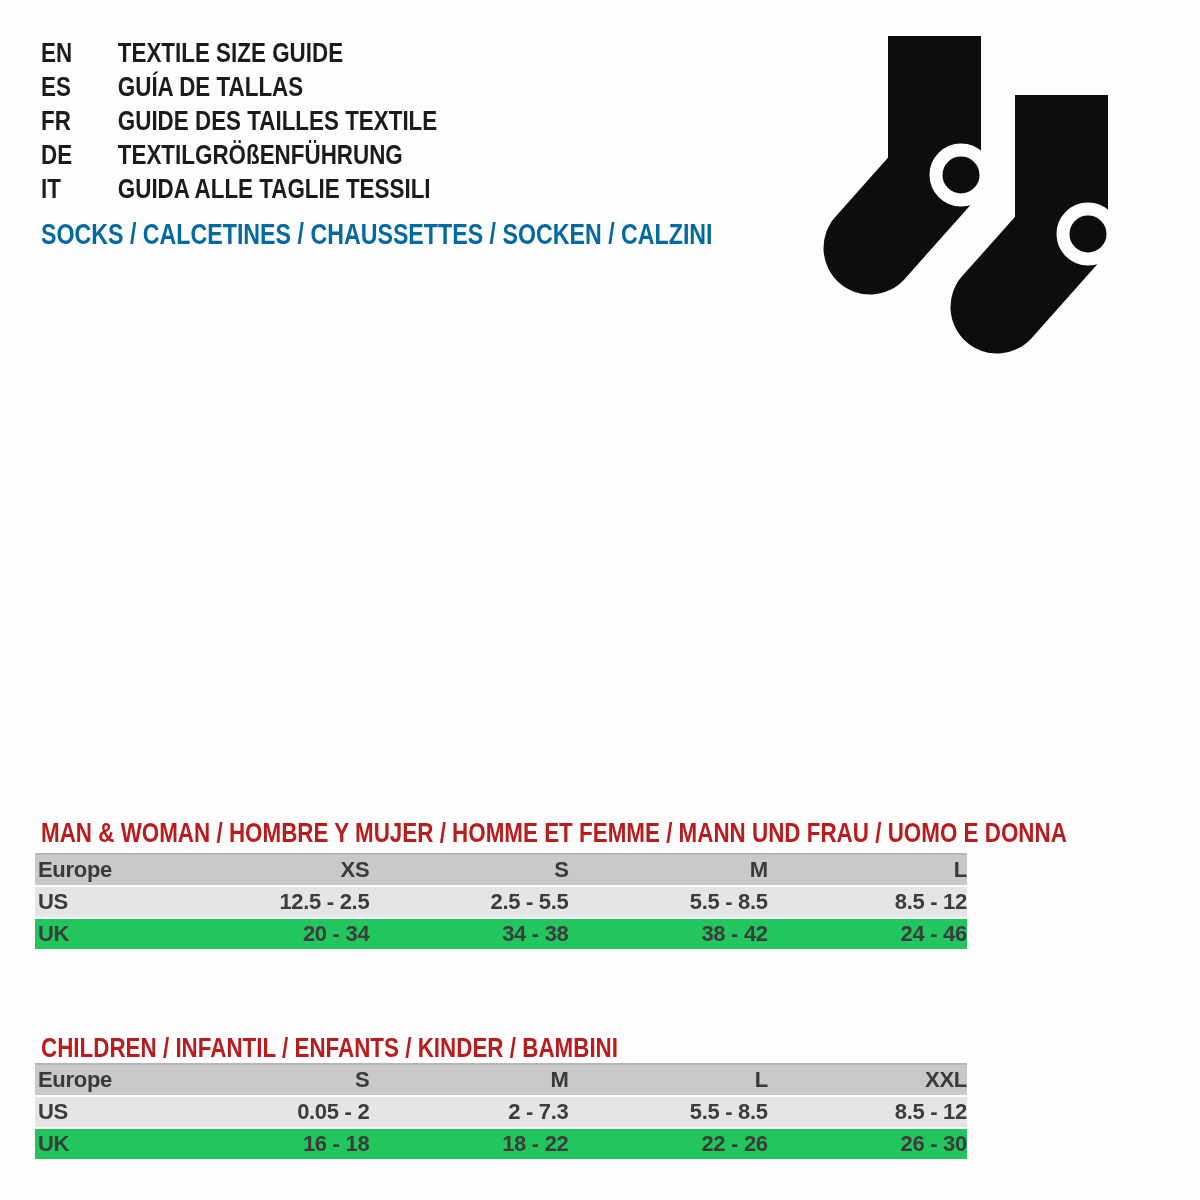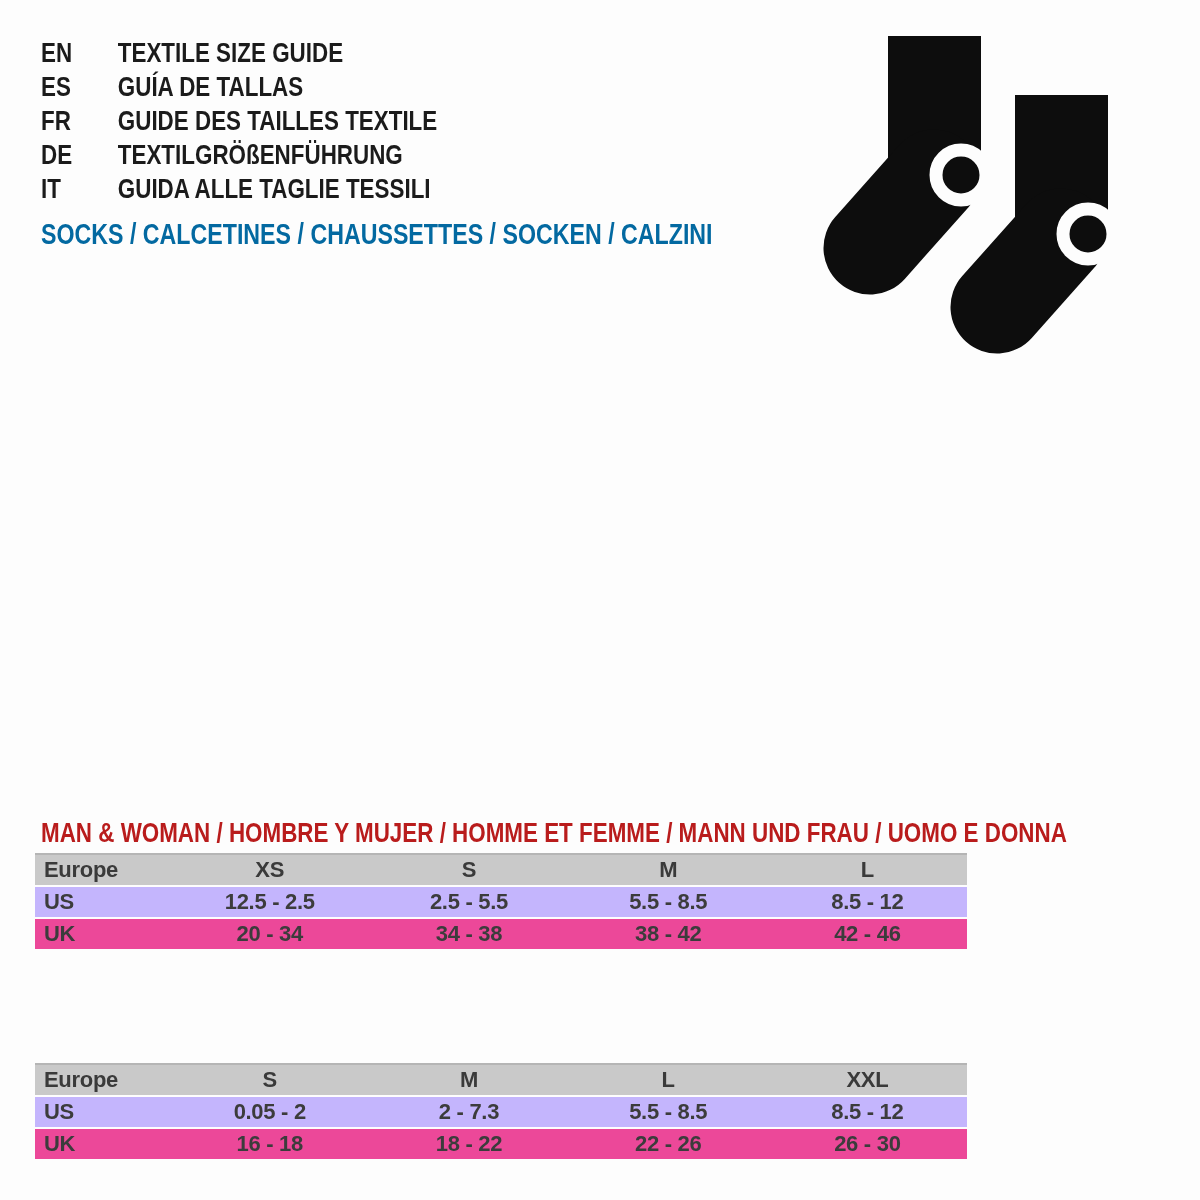--- a/index.html
+++ b/index.html
@@ -81,36 +81,36 @@
     font-size: 22px;
     font-weight: bold;
     color: #3c3c3c;
   }
   .table-adults   { top: 851px; }
   .table-children { top: 1061px; }
 
   .size-table th, .size-table td {
     height: 30px;
     padding: 0;
-    text-align: center;
+    text-align: right;
     font-weight: bold;
     letter-spacing: -0.3px;
   }
   .size-table col.c-label { width: 14.5%; }
   .size-table .col-label {
     text-align: left;
-    padding-left: 9px;
+    padding-left: 3px;
   }
   .size-table thead th {
     background: #c9c9c9;
     border-top: 2px solid #b5b5b5;
     color: #3a3a3a;
   }
-  .size-table tbody tr.row-white td { background: #c4b5fd; }
-  .size-table tbody tr.row-gray  td { background: #ec4899; }
+  .size-table tbody tr.row-white td { background: #e5e5e5; }
+  .size-table tbody tr.row-gray  td { background: #22c55e; }
 </style>
 </head>
 <body>
 
 <div class="page">
 
   <div class="lang-list">
     <div class="lang-row">
       <span class="lang-code">EN</span>
       <span class="lang-title">TEXTILE SIZE GUIDE</span>
@@ -175,25 +175,28 @@
         <td>12.5 - 2.5</td>
         <td>2.5 - 5.5</td>
         <td>5.5 - 8.5</td>
         <td>8.5 - 12</td>
       </tr>
       <tr class="row-gray">
         <td class="col-label">UK</td>
         <td>20 - 34</td>
         <td>34 - 38</td>
         <td>38 - 42</td>
-        <td>42 - 46</td>
+        <td>24 - 46</td>
       </tr>
     </tbody>
   </table>
 
+  <div class="table-title title-children">
+    <span class="cond">CHILDREN / INFANTIL / ENFANTS / KINDER / BAMBINI</span>
+  </div>
   <table class="size-table table-children">
     <colgroup>
       <col class="c-label">
         <col>
         <col>
         <col>
         <col>
     </colgroup>
     <thead>
       <tr>

